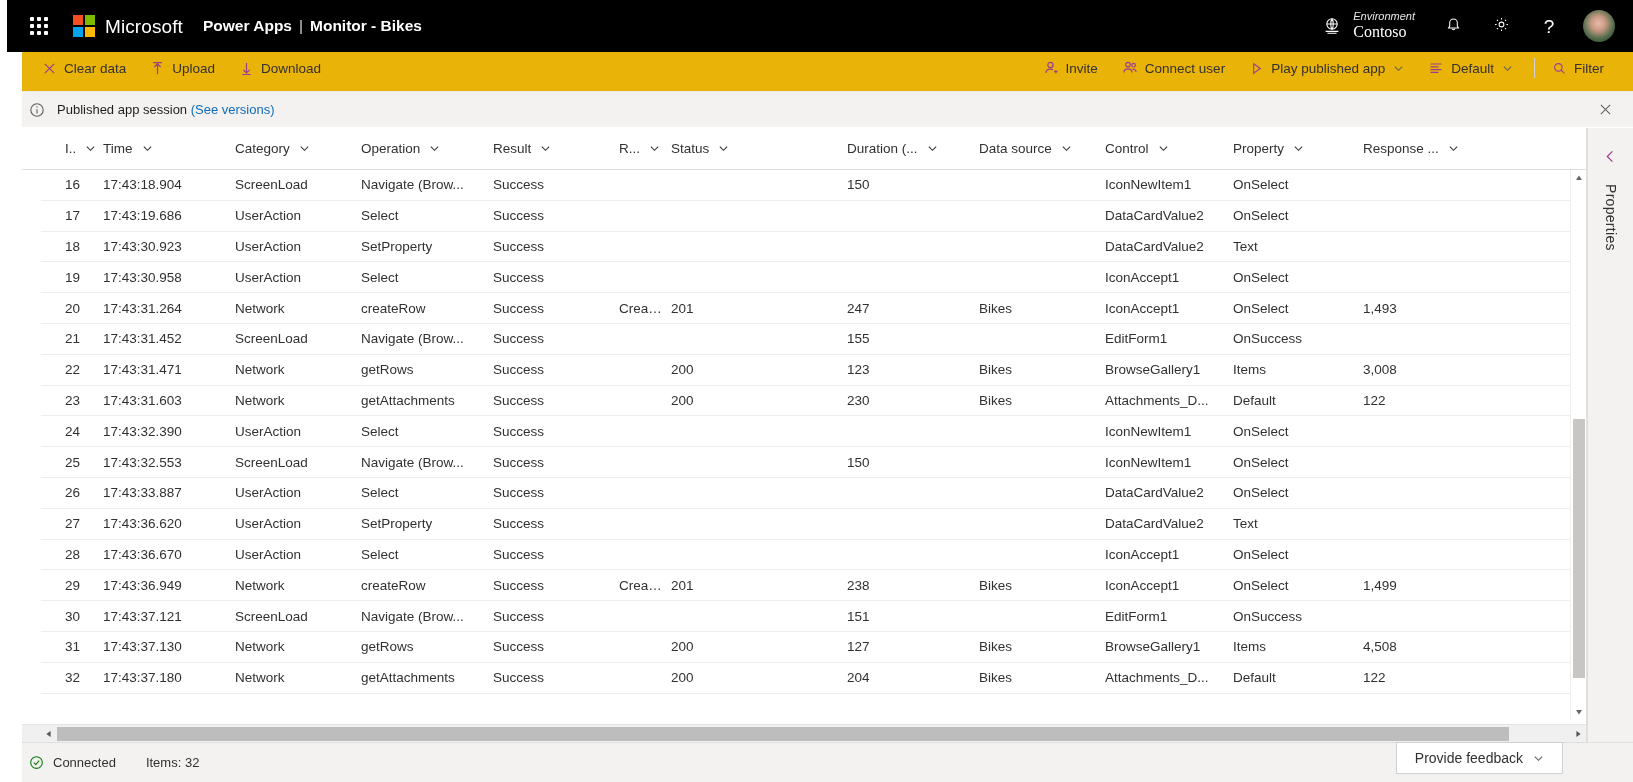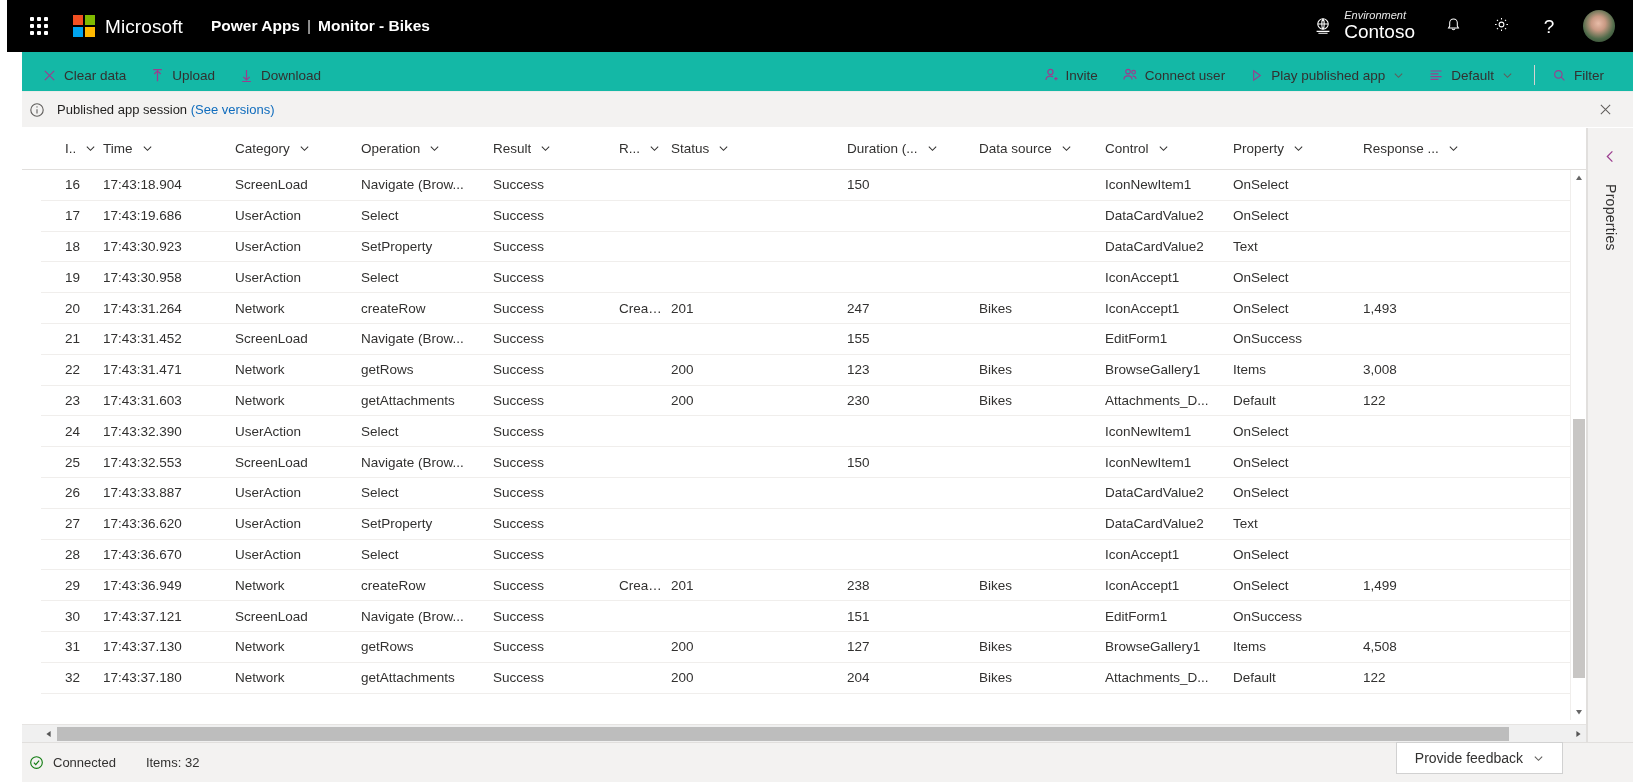--- a/index.html
+++ b/index.html
@@ -54,21 +54,21 @@
   .ms-squares i:nth-child(4) { background: #ffb900; }
   .ms-word {
     margin-left: 10px;
     font-size: 19px;
     font-weight: 400;
     letter-spacing: 0.1px;
     color: #ffffff;
     line-height: 1;
   }
   .app-title {
-    margin-left: 28px;
+    margin-left: 20px;
     font-size: 15.5px;
     font-weight: 600;
     color: #ffffff;
     white-space: nowrap;
   }
   .app-title .sep {
     font-weight: 400;
     color: #d6d6d6;
     margin: 0 7px;
   }
@@ -79,40 +79,40 @@
     height: 100%;
   }
   .env-block {
     display: flex; align-items: center;
     padding: 0 14px; height: 100%;
     cursor: pointer;
   }
   .env-icon { margin-right: 11px; display: flex; align-items: center; }
   .env-text { display: flex; flex-direction: column; line-height: 1.15; }
   .env-label { font-size: 11px; color: #e8e8e8; font-style: italic; }
-  .env-value { font-size: 19px; color: #ffffff; }
+  .env-value { font-size: 16px; color: #ffffff; font-family: Liberation Serif, serif; }
 
   .suite-icon-btn {
     width: 48px; height: 100%;
     display: flex; align-items: center; justify-content: center;
     cursor: pointer; color: #ffffff;
   }
   .help-glyph { font-size: 19px; line-height: 1; color: #fff; }
   .avatar {
     width: 32px; height: 32px; border-radius: 50%;
     margin-left: 10px; margin-right: 2px;
     background: radial-gradient(circle at 48% 42%, #e8bca8 0%, #c99a84 28%, #4f6b4a 62%, #243524 100%);
     flex: 0 0 auto; cursor: pointer;
   }
 
   
   .cmdbar {
     height: 40px; min-height: 40px;
-    background: #14b8a6;
-    display: flex; align-items: flex-end;
+    background: #eab308;
+    display: flex; align-items: flex-start;
     padding: 0 14px 0 26px;
     border-bottom: 1px solid #edebe9;
   }
   .cmd {
     display: flex; align-items: center;
     height: 32px; padding: 0 9px;
     margin-right: 6px;
     font-size: 13.5px; color: #323130;
     cursor: pointer; white-space: nowrap;
     border-radius: 2px;

